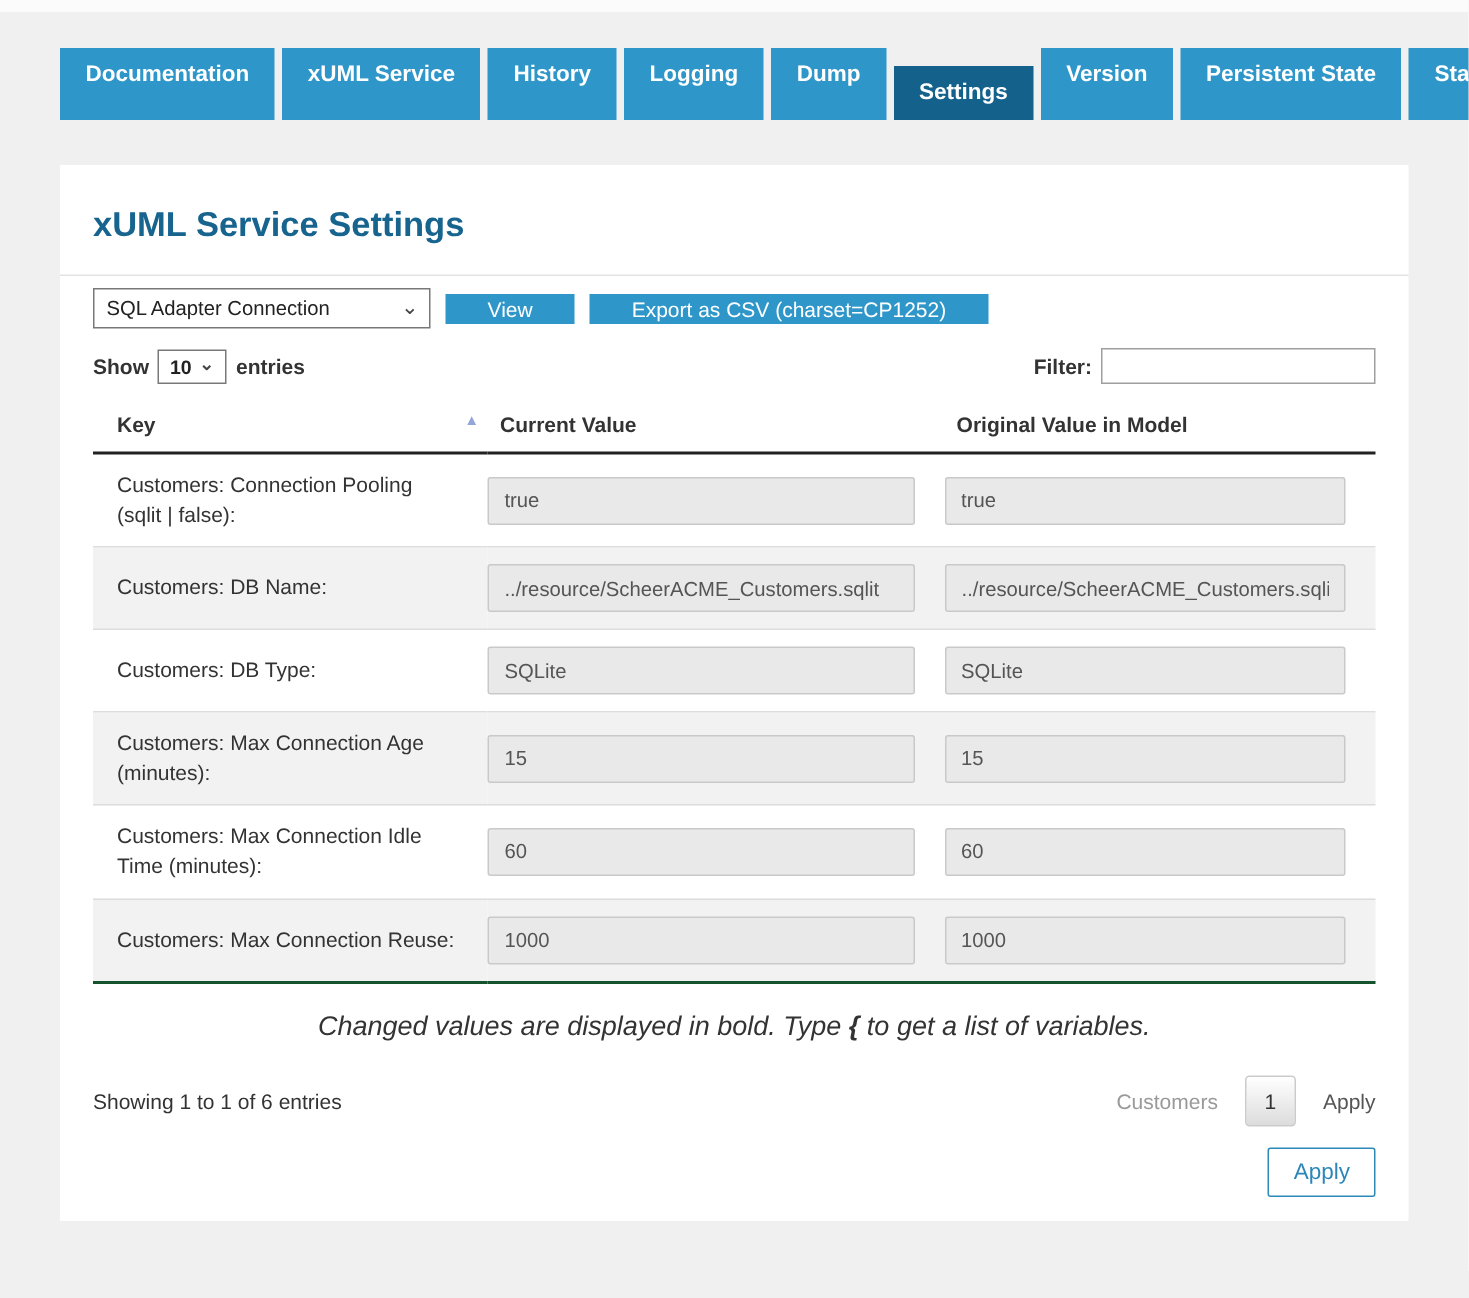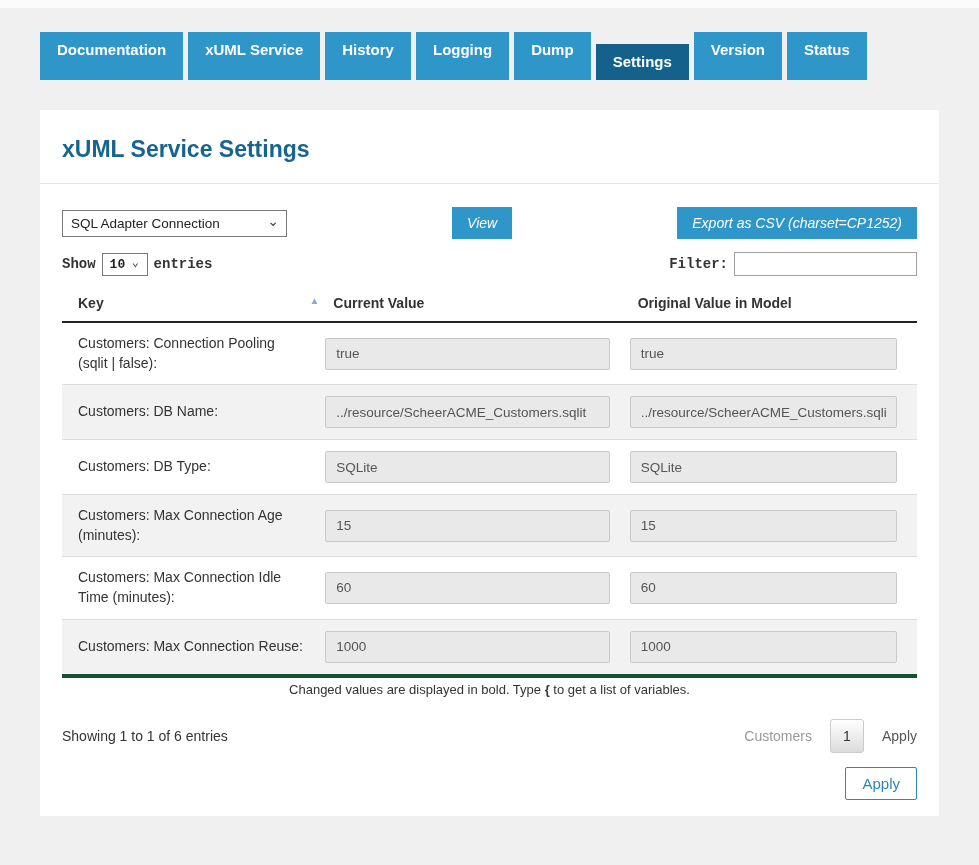--- a/index.html
+++ b/index.html
@@ -28,44 +28,43 @@
     font-weight: 700; font-size: 15px;
     line-height: 36px; padding: 0 17px;
     cursor: pointer; white-space: nowrap;
   }
   .tab.active { background: #14618c; margin-top: 12px; }
 
   .panel { background: #ffffff; margin-top: 30px; padding: 26px 22px 16px 22px; margin-bottom: 38px; }
   .panel-heading { margin: 0; font-size: 23px; font-weight: 700; color: #17648f; }
   .panel-divider { border: none; border-bottom: 1px solid #e3e3e3; margin: 20px -22px 0 -22px; }
 
-  .toolbar { display: flex; justify-content: space-between; align-items: center; gap: 10px; margin-top: 23px; }
+  .toolbar { display: flex; justify-content: flex-start; align-items: center; gap: 10px; margin-top: 8px; }
   .select-wrap { position: relative; display: inline-block; }
   .main-select {
     appearance: none; -webkit-appearance: none; -moz-appearance: none;
     width: 225px; height: 27px;
     background: #fff; border: 1px solid #787878; border-radius: 0;
     font-family: inherit; font-size: 13.5px; color: #222;
     padding: 0 26px 0 8px;
   }
   .chev {
     position: absolute; right: 8px; top: 50%;
     transform: translateY(-62%);
     font-size: 14px; color: #444; pointer-events: none; line-height: 1;
   }
   .btn {
     background: #2e96c9; color: #fff; border: none; border-radius: 0;
-    font-family: inherit; font-size: 14px; height: 32px; padding: 0 15px;
+    font-family: inherit; font-size: 14px; height: 20px; padding: 0 28px;
     cursor: pointer;
-    font-style: italic;
   }
 
   .controls {
     display: flex; justify-content: space-between; align-items: center;
-    margin-top: 13px; font-size: 14px; font-weight: 700; color: #333; font-family: Liberation Mono, monospace;
+    margin-top: 13px; font-size: 14px; font-weight: 700; color: #333;
   }
   .show-group { display: flex; align-items: center; gap: 6px; }
   .show-select {
     appearance: none; -webkit-appearance: none; -moz-appearance: none;
     width: 46px; height: 23px;
     background: #fff; border: 1px solid #787878; border-radius: 0;
     font-family: inherit; font-size: 13px; font-weight: 700; color: #222;
     padding: 0 16px 0 7px;
   }
   .show-chev { transform: translateY(-62%) scale(0.85); }
@@ -82,31 +81,31 @@
   .settings col.c-org { width: 33.6%; }
   .settings th {
     text-align: left; font-size: 14px; font-weight: 700; color: #333;
     padding: 8px 0 10px 16px; border-bottom: 2px solid #222;
     cursor: pointer;
   }
   .settings th.th-val { padding-left: 8px; }
   .sort-icon { float: right; margin-right: 6px; font-size: 10px; color: #93a6d9; }
   .settings tbody tr { border-bottom: 1px solid #dddddd; }
   .settings tbody tr:nth-child(even) { background: #f2f2f2; }
-  .settings tbody tr:last-child { border-bottom: 4px solid #14532d; }
+  .settings tbody tr:last-child { border-bottom: 2px solid #14532d; }
   td.key-cell { font-size: 14px; color: #333; padding: 11px 20px 11px 16px; vertical-align: middle; line-height: 1.4; }
   td.val-cell { padding: 11px 20px 11px 0; vertical-align: middle; }
   .val-input {
     width: 100%; height: 32px;
     background: #e9e9e9; border: 1px solid #c9c9c9; border-radius: 2px;
     font-family: inherit; font-size: 13.5px; color: #555;
     padding: 0 10px;
   }
 
-  .note { text-align: center; font-size: 13px; color: #333; margin-top: 4px; }
+  .note { text-align: center; font-size: 18px; font-style: italic; color: #333; margin-top: 18px; }
   .note .brace { font-weight: 700; }
 
   .table-footer {
     display: flex; justify-content: space-between; align-items: center;
     margin-top: 22px; font-size: 14px;
   }
   .summary { color: #333; }
   .pagination { display: flex; align-items: center; gap: 18px; }
   .page-prev { color: #999; cursor: default; }
   .page-next { color: #555; cursor: pointer; }
@@ -133,20 +132,21 @@
 
 
   <div class="tabs">
     <div class="tab">Documentation</div>
     <div class="tab">xUML Service</div>
     <div class="tab">History</div>
     <div class="tab">Logging</div>
     <div class="tab">Dump</div>
     <div class="tab active">Settings</div>
     <div class="tab">Version</div>
+    <div class="tab">Persistent State</div>
     <div class="tab">Status</div>
   </div>
 
   <div class="panel">
 
     <h2 class="panel-heading">xUML Service Settings</h2>
     <hr class="panel-divider">
 
     <div class="toolbar">
       <span class="select-wrap">

